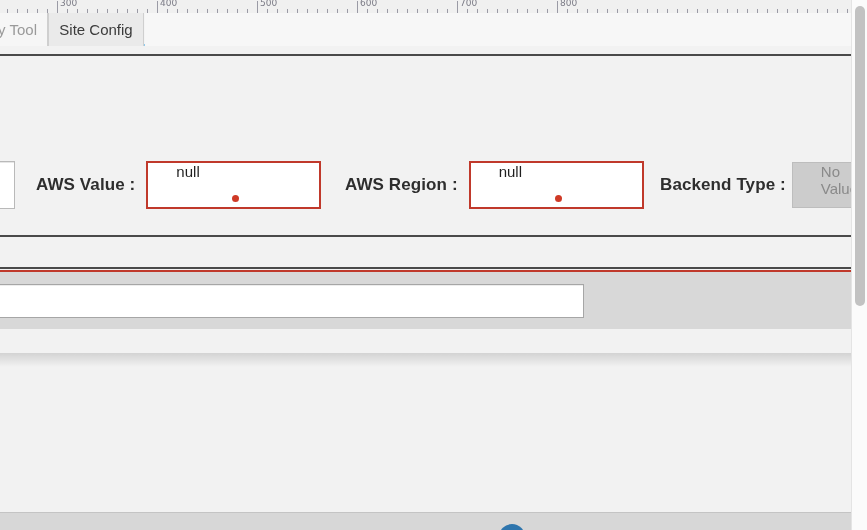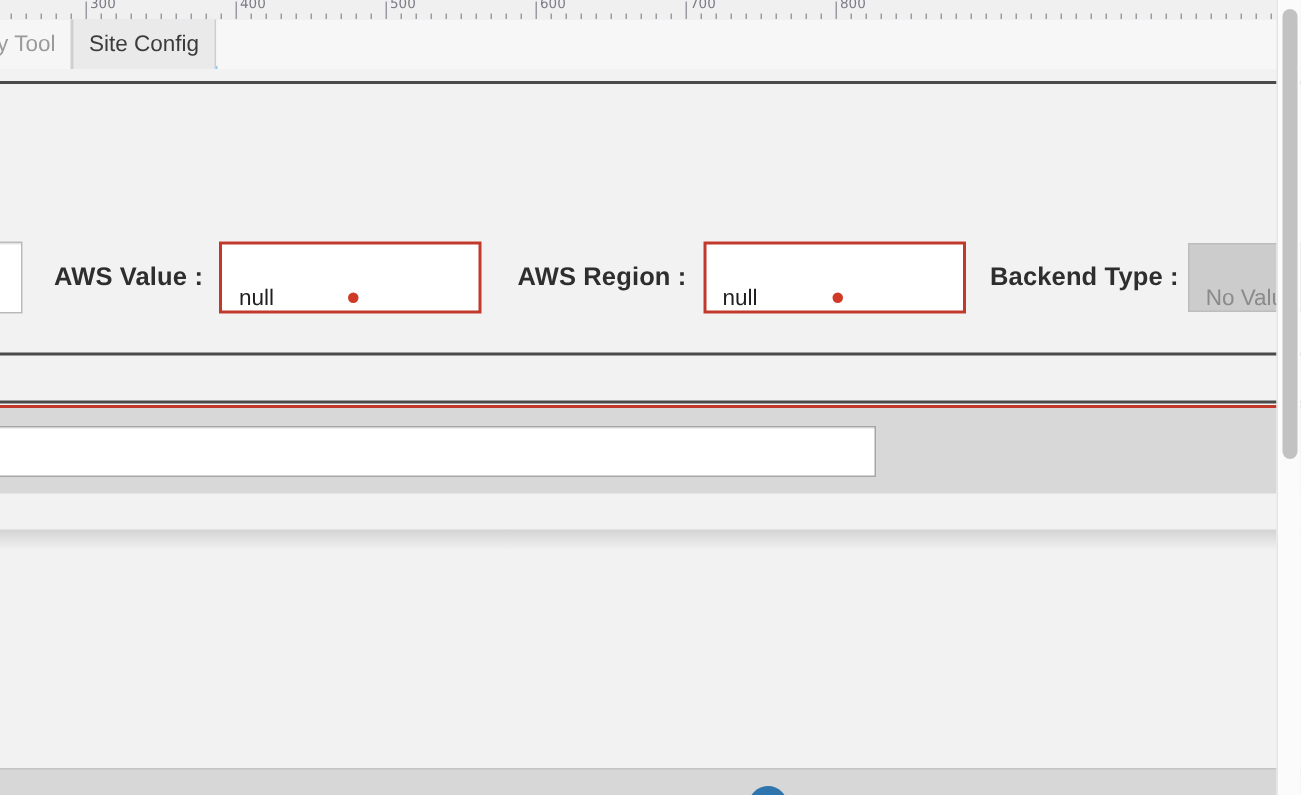--- a/index.html
+++ b/index.html
@@ -146,22 +146,22 @@
     color: #2e2e2e;
     white-space: nowrap;
     letter-spacing: 0.1px;
   }
   .field-input {
     position: relative;
     box-sizing: border-box;
     background: #ffffff;
     height: 48px;
     display: flex;
-    align-items: flex-end;
-    padding-left: 11px;
+    align-items: flex-start;
+    padding-left: 28px;
     font-size: 15px;
     color: #1f1f1f;
   }
   .field-input.err {
     border: 2px solid #c0392b;
   }
   .field-input.plain {
     border: 1px solid #b9b9b9;
     box-shadow: inset 1px 1px 0 #e6e6e6;
   }

